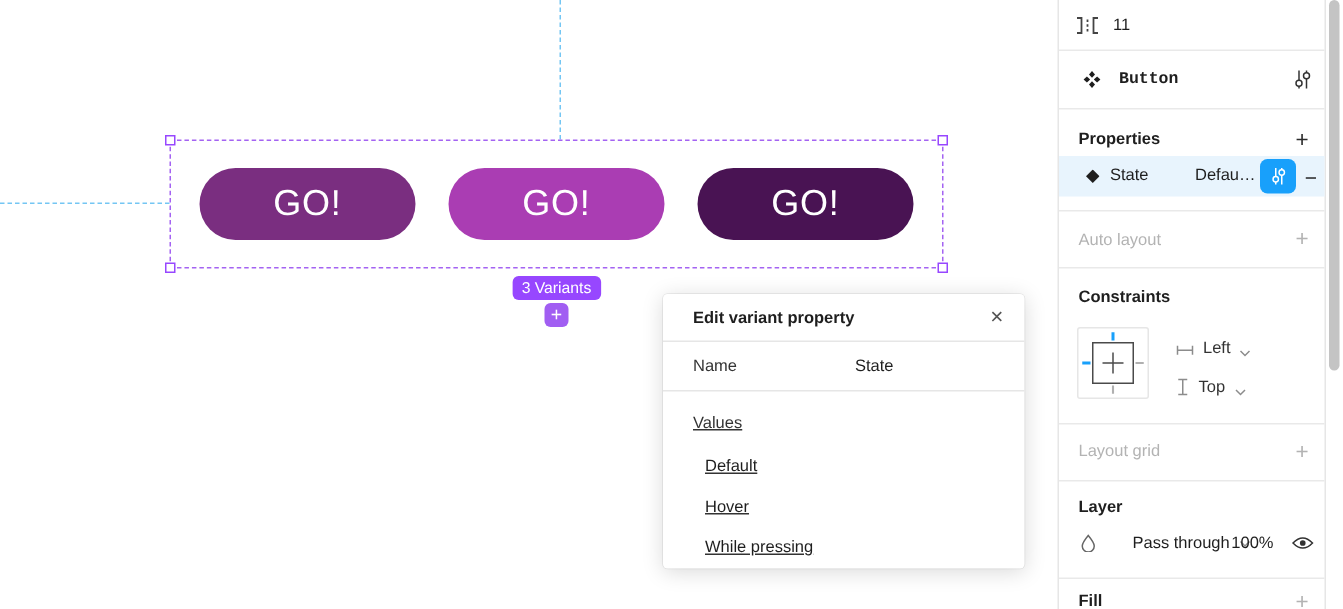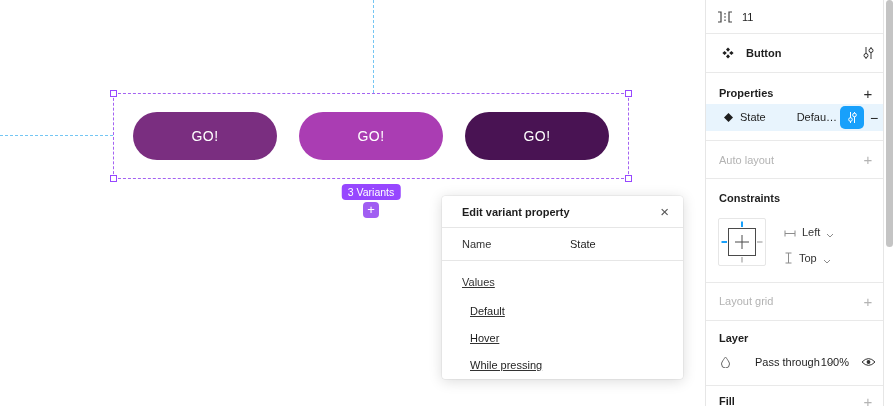--- a/index.html
+++ b/index.html
@@ -11,21 +11,21 @@
   }
   
   .guide-v { position:absolute; left:373px; top:0; height:93px; width:0; border-left:1px dashed #74c6f3; }
   .guide-h { position:absolute; left:0; top:135px; width:113px; height:0; border-top:1px dashed #74c6f3; }
   
   .vframe { position:absolute; left:113px; top:93px; width:516px; height:86px; border:1px dashed #a463f2; }
   .handle { position:absolute; width:7px; height:7px; background:#fff; border:1px solid #9747ff; }
   .h-tl { left:-4px; top:-4px; } .h-tr { right:-4px; top:-4px; }
   .h-bl { left:-4px; bottom:-4px; } .h-br { right:-4px; bottom:-4px; }
   .go-btn { position:absolute; top:18px; width:144px; height:48px; border-radius:24px;
-    color:#fff; font-size:14px; letter-spacing:0.5px; display:flex; align-items:center; justify-content:center; }
+    color:#fff; font-size:24px; letter-spacing:0.5px; display:flex; align-items:center; justify-content:center; }
   .go-1 { left:19px;  background:#7a2e80; }
   .go-2 { left:185px; background:#aa3db3; }
   .go-3 { left:351px; background:#491353; }
   
   .vbadge { position:absolute; left:371px; top:184px; transform:translateX(-50%);
     background:#9747ff; color:#fff; font-size:10.5px; line-height:16px; height:16px;
     padding:0 6px; border-radius:4px; white-space:nowrap; }
   .vplus { position:absolute; left:371px; top:202px; transform:translateX(-50%);
     width:16px; height:16px; background:#a15ef2; border-radius:4px; color:#fff;
     font-size:13px; line-height:15px; text-align:center; }
@@ -128,21 +128,21 @@
         <svg width="16" height="12" viewBox="0 0 16 12" fill="none" stroke="#444" stroke-width="1.2">
           <polyline points="1,1 4,1 4,11 1,11"></polyline>
             <polyline points="15,1 12,1 12,11 15,11"></polyline>
           <line x1="8" y1="2" x2="8" y2="10" stroke-dasharray="1.6,1.6"></line>
         </svg>
       </span>
       <span style="margin-left:9px; color:#1e1e1e;">11</span>
     </div>
     <div class="div" style="top:33px;"></div>
 
-    <div class="irow" style="top:34px; height:38px; padding-left:16px;">
+    <div class="irow" style="top:34px; height:38px; padding-left:16px;font-family:Liberation Mono, monospace;">
       <span>
         <svg width="12" height="12" viewBox="0 0 12 12" fill="#1e1e1e">
           <path d="M6 0.4 L8 2.6 L6 4.8 L4 2.6 Z"></path>
             <path d="M6 7.2 L8 9.4 L6 11.6 L4 9.4 Z"></path>
           <path d="M2.6 4 L4.8 6 L2.6 8 L0.4 6 Z"></path>
             <path d="M9.4 4 L11.6 6 L9.4 8 L7.2 6 Z"></path>
         </svg>
       </span>
       <span class="bold" style="margin-left:12px;">Button</span>
       <span class="row-action" style="top:12px;">

